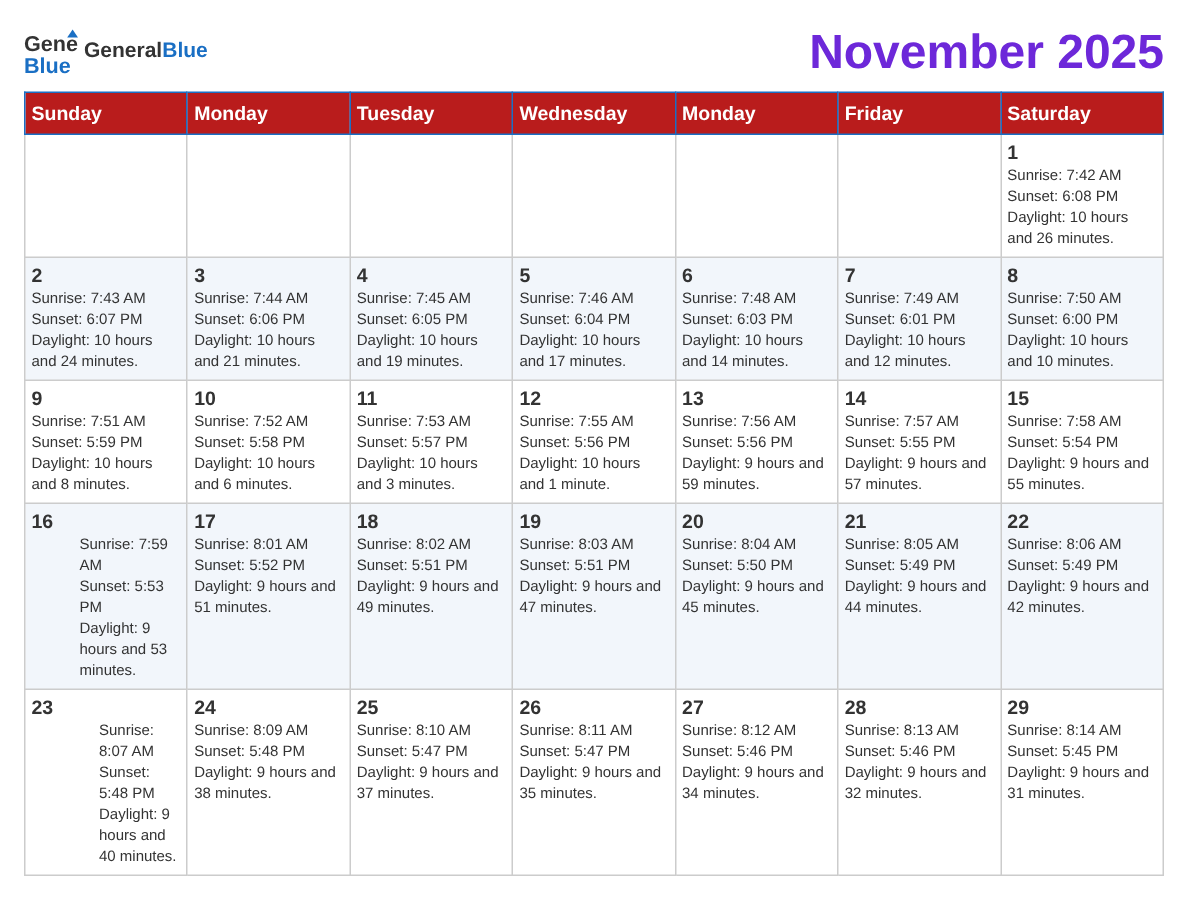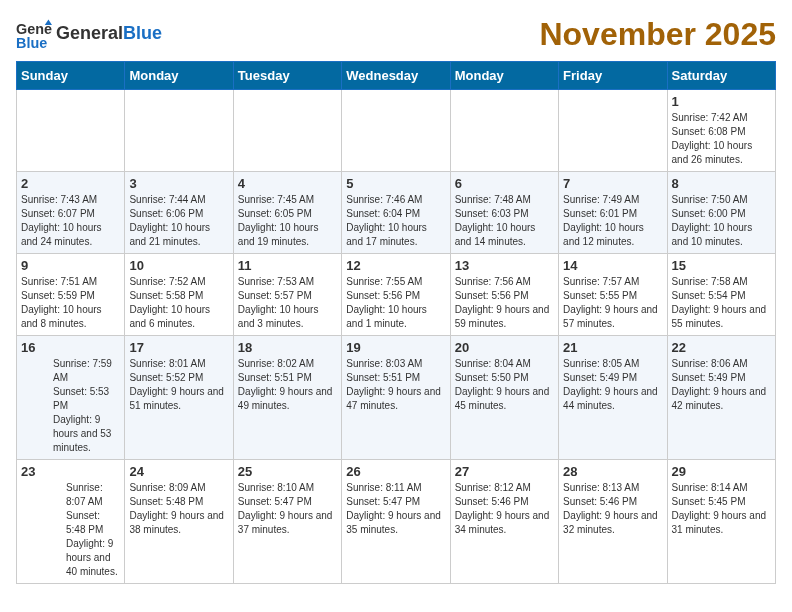--- a/index.html
+++ b/index.html
@@ -15,51 +15,51 @@
       justify-content: space-between;
       align-items: flex-start;
       margin-bottom: 8px;
     }
     .logo {
       display: flex;
       align-items: center;
       gap: 4px;
     }
     .logo-text {
-      font-size: 18px;
+      font-size: 14px;
       font-weight: bold;
       color: #333;
       line-height: 1.1;
     }
     .logo-text span {
       color: #1a6fc4;
     }
     .logo-icon {
       width: 36px;
       height: 36px;
     }
     .title-section {
       text-align: right;
     }
     .calendar-title {
       font-size: 32px;
       font-weight: bold;
-      color: #a16207;
+      color: #6d28d9;
     }
     .calendar-subtitle {
       font-size: 14px;
       color: #555;
     }
     table {
       width: 100%;
       border-collapse: collapse;
       table-layout: fixed;
     }
     thead tr th {
-      background-color: #0369a1;
+      background-color: #b91c1c;
       color: #fff;
       font-size: 13px;
       font-weight: bold;
       padding: 6px 4px;
       text-align: left;
       border: 1px solid #1a6fc4;
     }
     tbody tr td {
       border: 1px solid #ccc;
       vertical-align: top;

